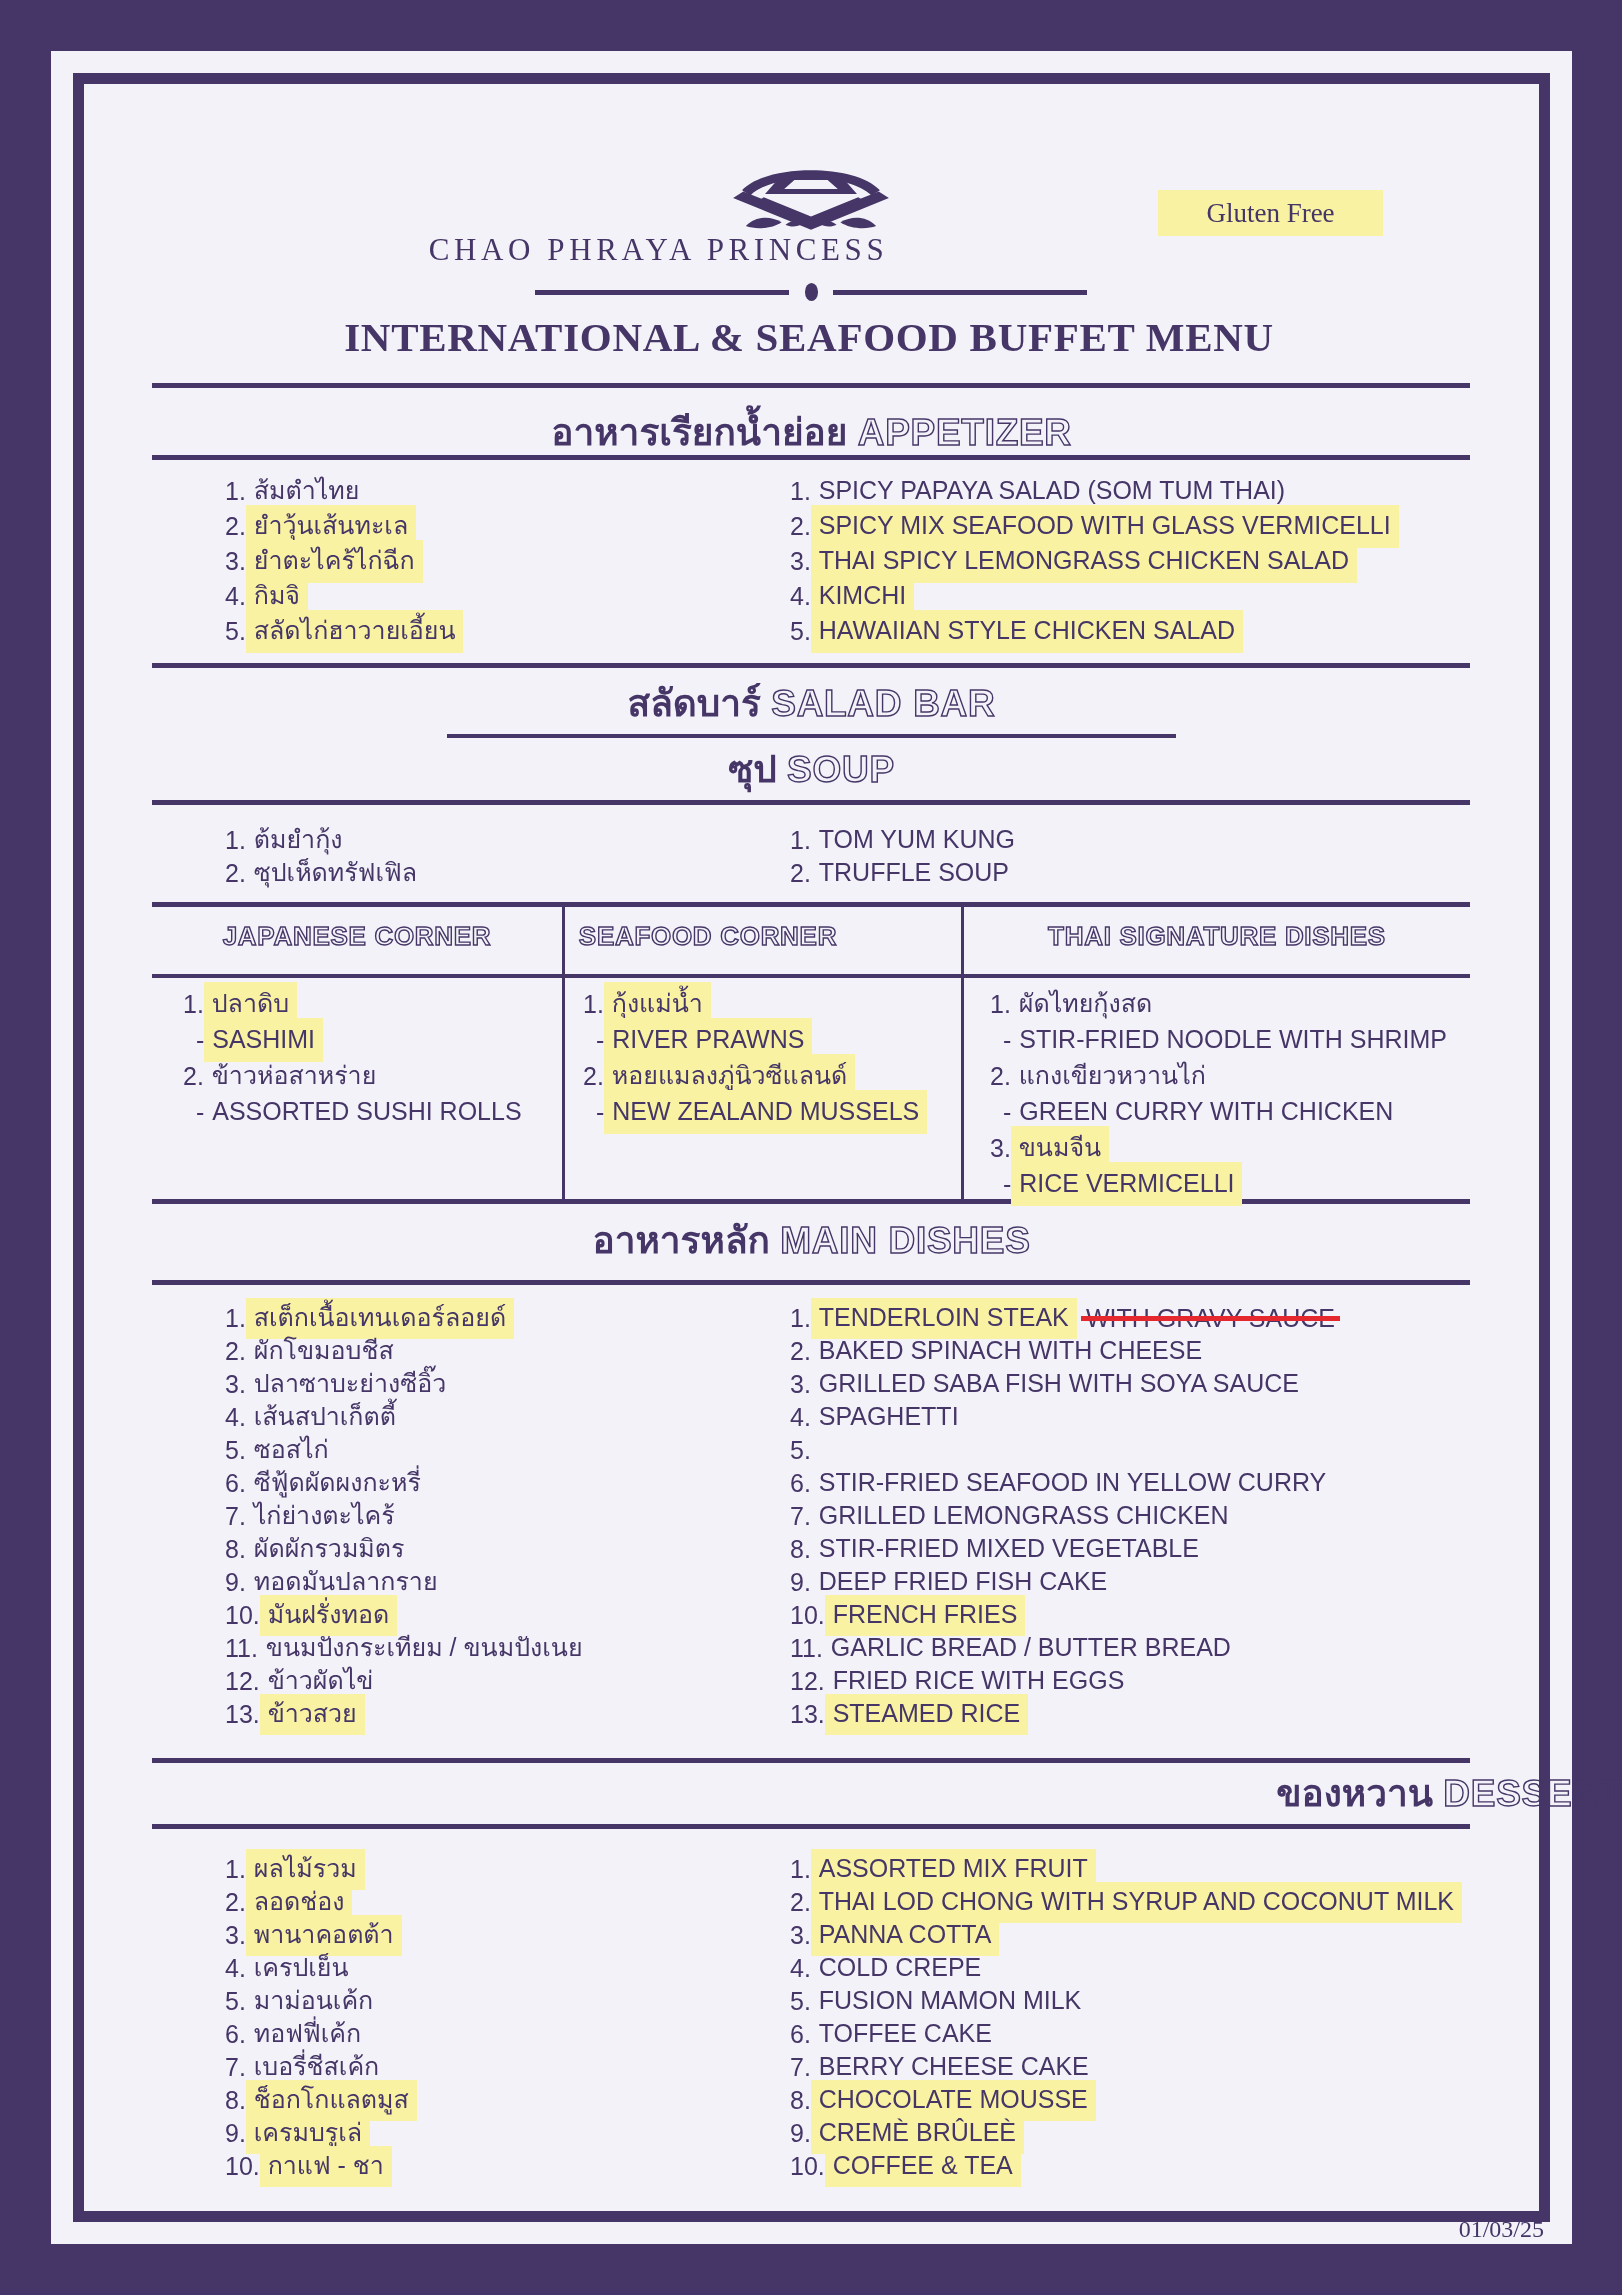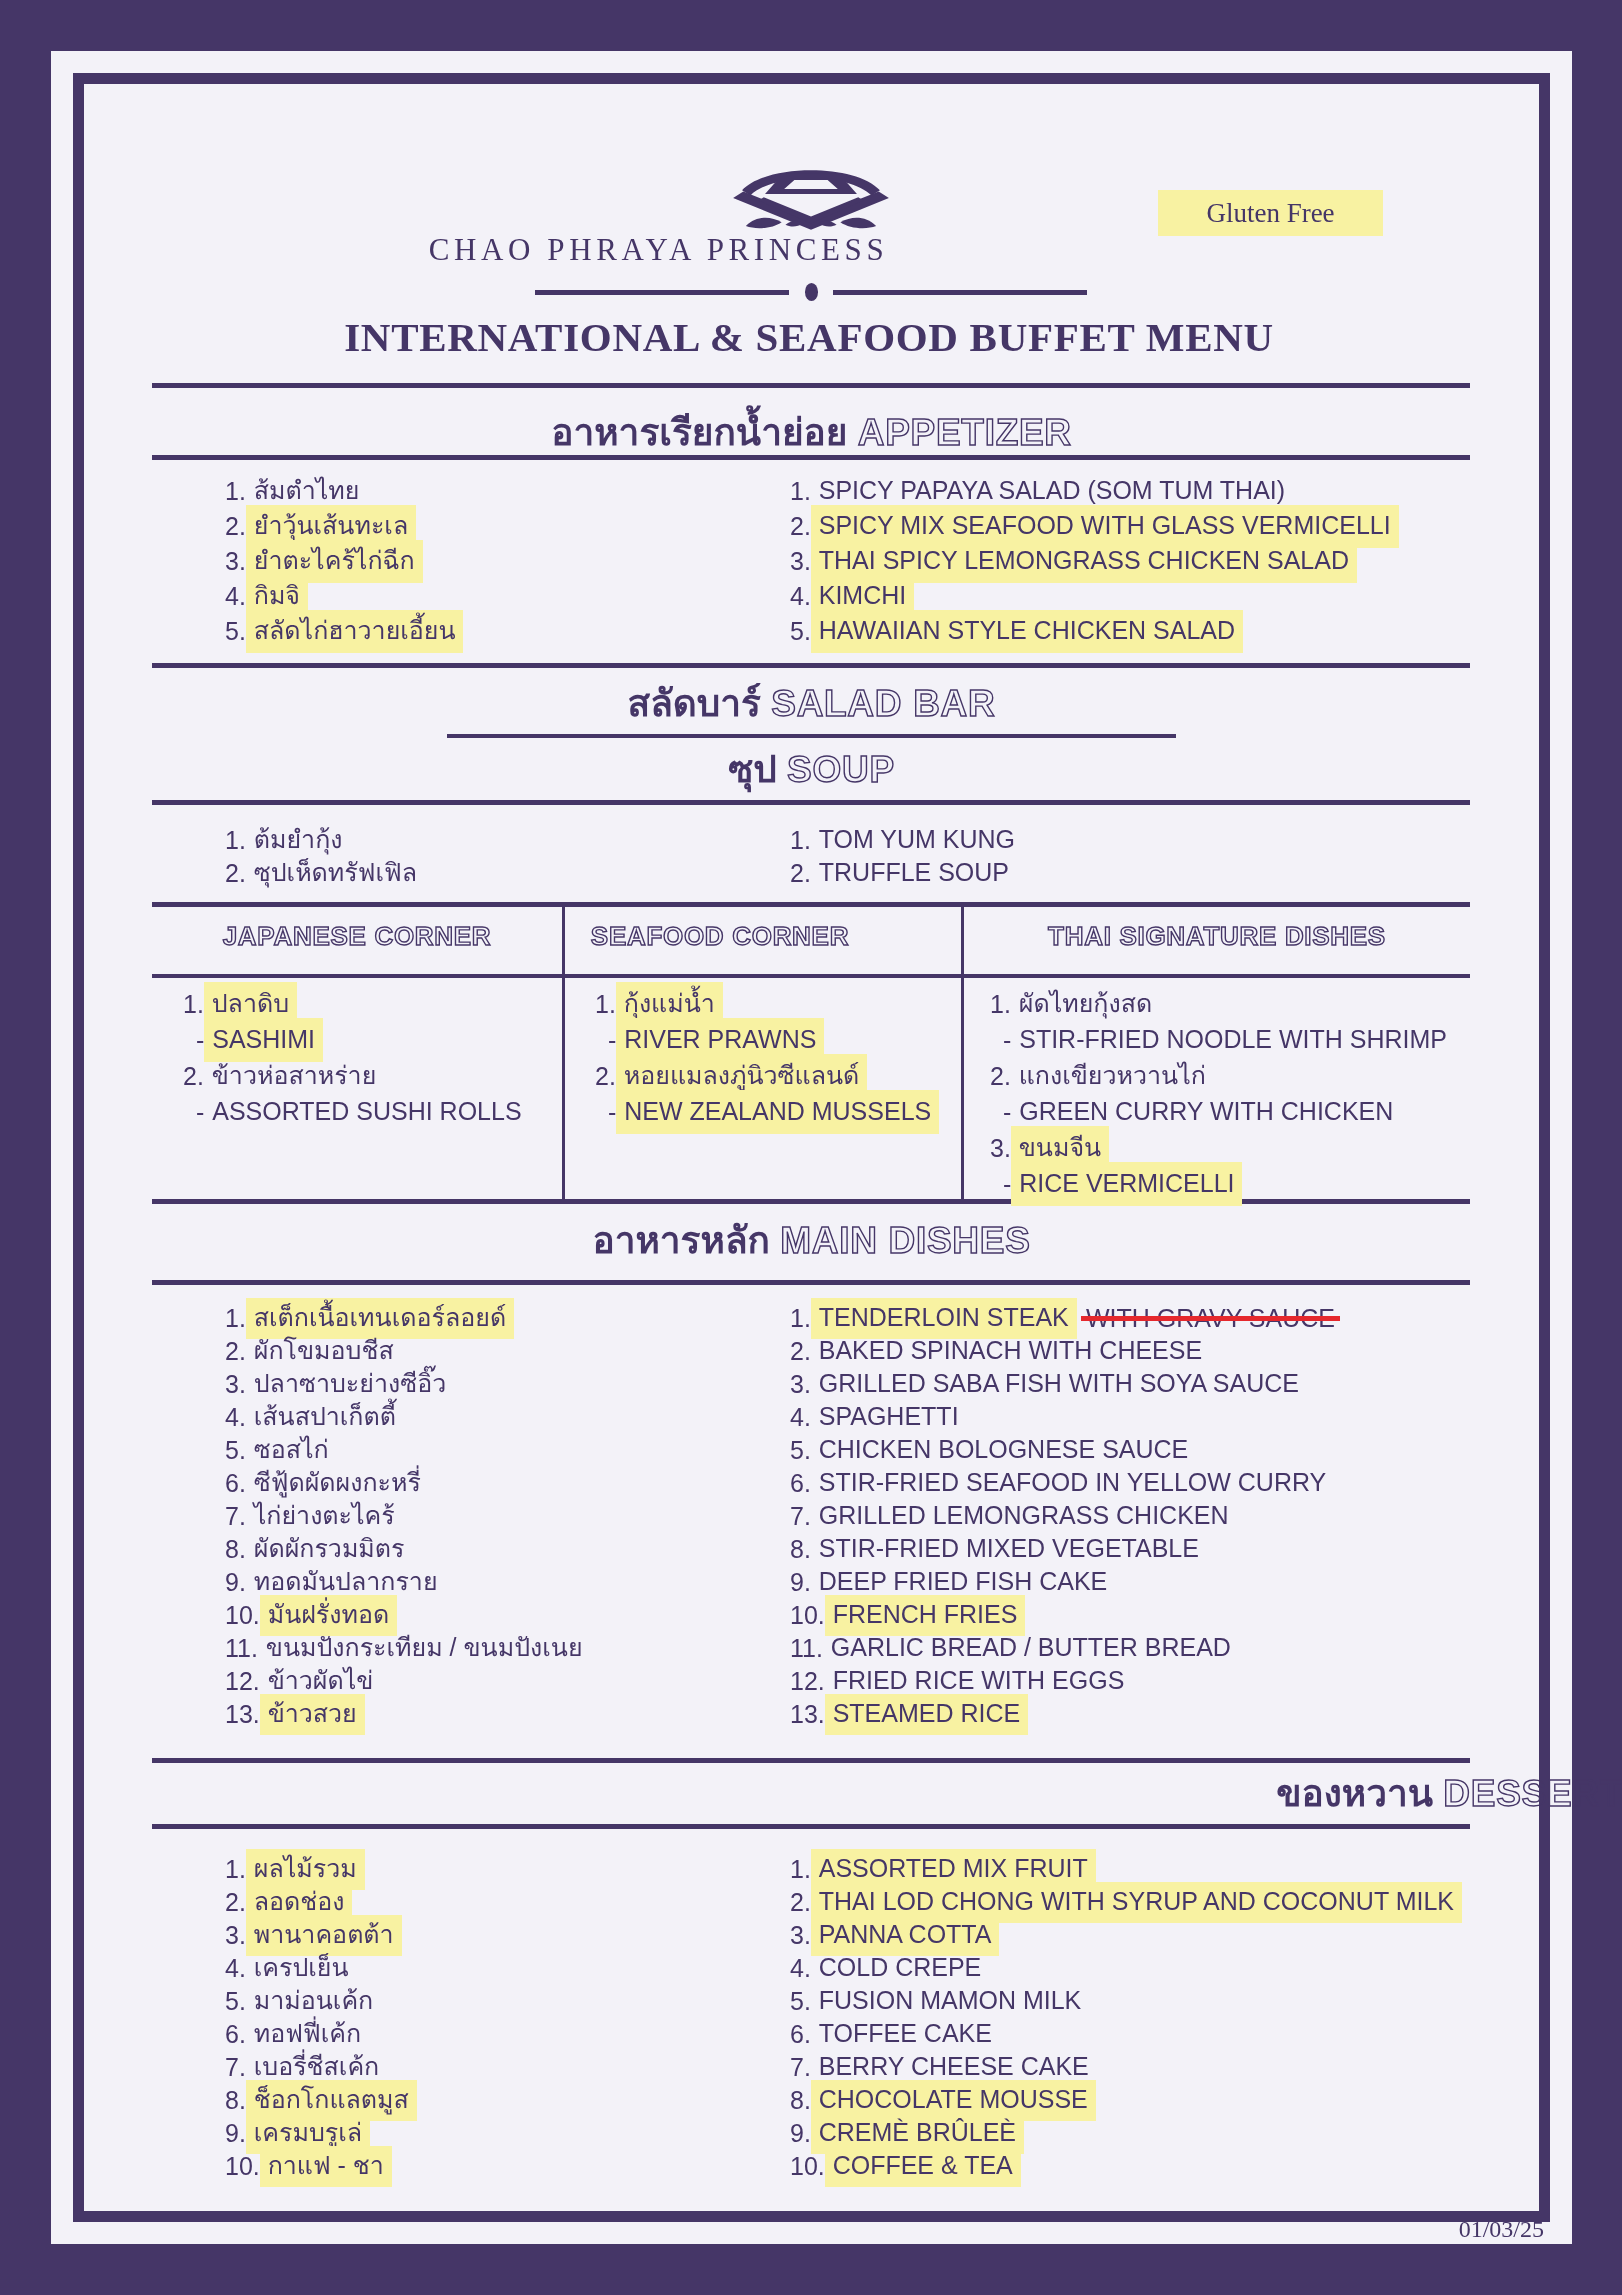--- a/index.html
+++ b/index.html
@@ -75,21 +75,21 @@
   .h-main{top:1218px;}
   .h-dessert{top:1771px;text-align:right;}
 
   
   .corners{left:152px;top:902px;width:1318px;height:302px;
     border-top:5.2px solid var(--purple);border-bottom:5.2px solid var(--purple);}
   .corners .vline{position:absolute;top:0;bottom:0;width:3.3px;background:var(--purple);}
   .corners .v1{left:410px;} .corners .v2{left:809px;}
   .corners .hline{position:absolute;left:0;right:0;top:67px;height:3.9px;background:var(--purple);}
   .corner-col{position:absolute;top:0;bottom:0;}
-  .c1{left:0;width:410px;} .c2{left:406px;width:324px;} .c3{left:812px;width:506px;}
+  .c1{left:0;width:410px;} .c2{left:394px;width:324px;} .c3{left:812px;width:506px;}
   .corner-col .c-head{margin-top:14.4px;text-align:center;font-size:26px;line-height:30px;white-space:nowrap;}
   .corner-col .list{position:absolute;top:79px;--rh:36px;}
   .c1 .list{left:31px;} .c2 .list{left:37px;} .c3 .list{left:26px;}
 
   .date{right:79px;top:2216px;font-family:"Liberation Serif","DejaVu Serif",serif;font-size:24px;}
 </style>
 </head>
 <body>
 
 <div class="sheet"></div>
@@ -405,21 +405,20 @@
       <span class="lbl">GRILLED SABA FISH WITH SOYA SAUCE</span>
 
     </div>
     <div class="row">
       <span class="num">4.</span>
       <span class="lbl">SPAGHETTI</span>
 
     </div>
     <div class="row">
       <span class="num">5.</span>
-      <span class="lbl">CHICKEN BOLOGNESE SAUCE</span>
 
     </div>
     <div class="row">
       <span class="num">6.</span>
       <span class="lbl">STIR-FRIED SEAFOOD IN YELLOW CURRY</span>
 
     </div>
     <div class="row">
       <span class="num">7.</span>
       <span class="lbl">GRILLED LEMONGRASS CHICKEN</span>

